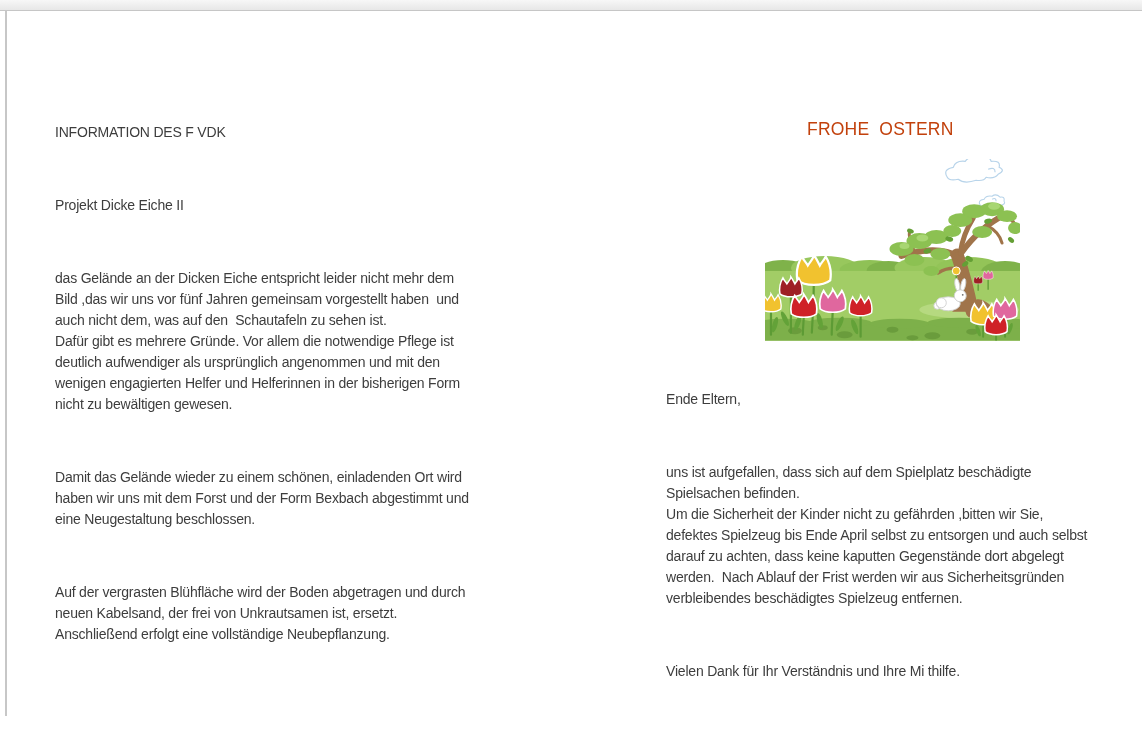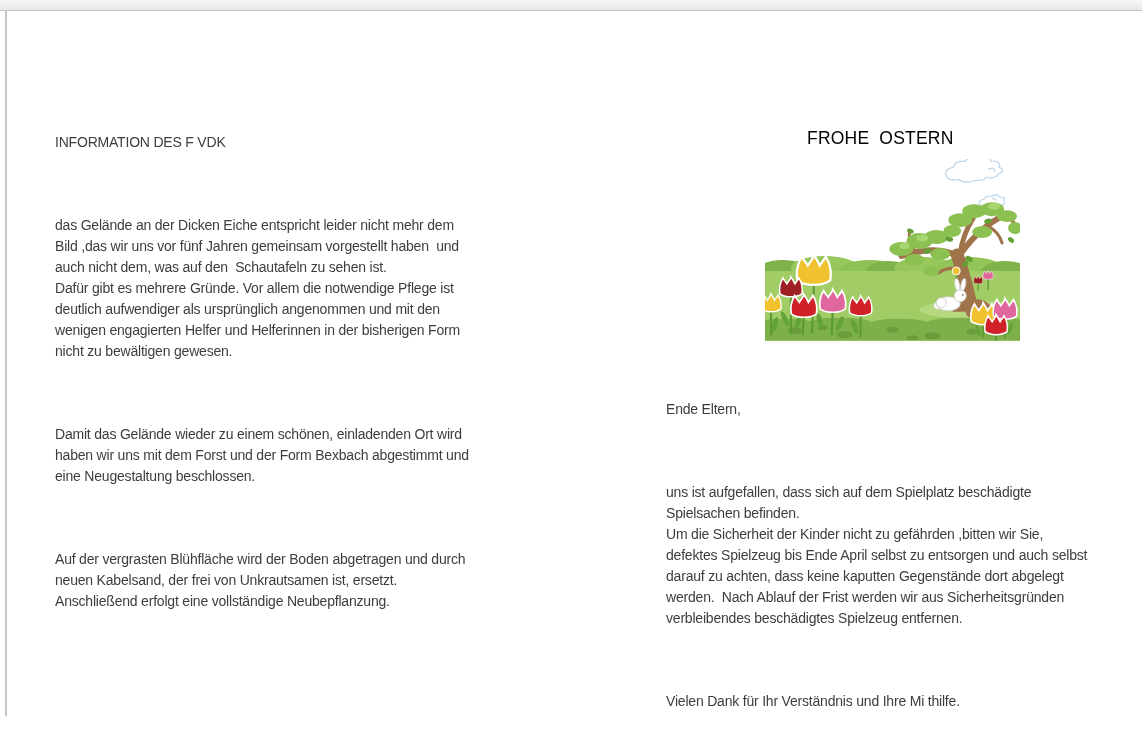--- a/index.html
+++ b/index.html
@@ -16,35 +16,36 @@
   .left-edge-line{
     position:absolute;left:5px;top:11px;width:1.5px;height:705px;
     background:#c7c7c7;
   }
   .col{
     position:absolute;color:#3d3d3d;font-size:14px;line-height:21px;
     letter-spacing:-0.2px;white-space:pre-wrap;
   }
   .col-left{left:55px;top:80px;width:585px;}
   .col-right{left:666px;top:347px;width:472px;}
-  .para{margin:10px 0 10px 0;}
+  .para{margin:0 0 10px 0;}
   .right-heading{
-    position:absolute;left:807px;top:128px;
-    font-size:17.5px;color:#000000;letter-spacing:0.2px;white-space:pre;
+    position:absolute;left:807px;top:119px;
+    font-size:17.5px;color:#c2410c;letter-spacing:0.2px;white-space:pre;
   }
   .illustration{position:absolute;left:765px;top:159px;}
 </style>
 </head>
 <body>
 
 <div class="top-bar"></div>
 <div class="left-edge-line"></div>
 
 <div class="col col-left">
   <div class="para">INFORMATION DES F VDK</div>
+  <div class="para">Projekt Dicke Eiche II</div>
   <div class="para">das Gelände an der Dicken Eiche entspricht leider nicht mehr dem
 Bild ,das wir uns vor fünf Jahren gemeinsam vorgestellt haben  und
 auch nicht dem, was auf den  Schautafeln zu sehen ist.
 Dafür gibt es mehrere Gründe. Vor allem die notwendige Pflege ist
 deutlich aufwendiger als ursprünglich angenommen und mit den
 wenigen engagierten Helfer und Helferinnen in der bisherigen Form
 nicht zu bewältigen gewesen.</div>
   <div class="para">Damit das Gelände wieder zu einem schönen, einladenden Ort wird
 haben wir uns mit dem Forst und der Form Bexbach abgestimmt und
 eine Neugestaltung beschlossen.</div>

